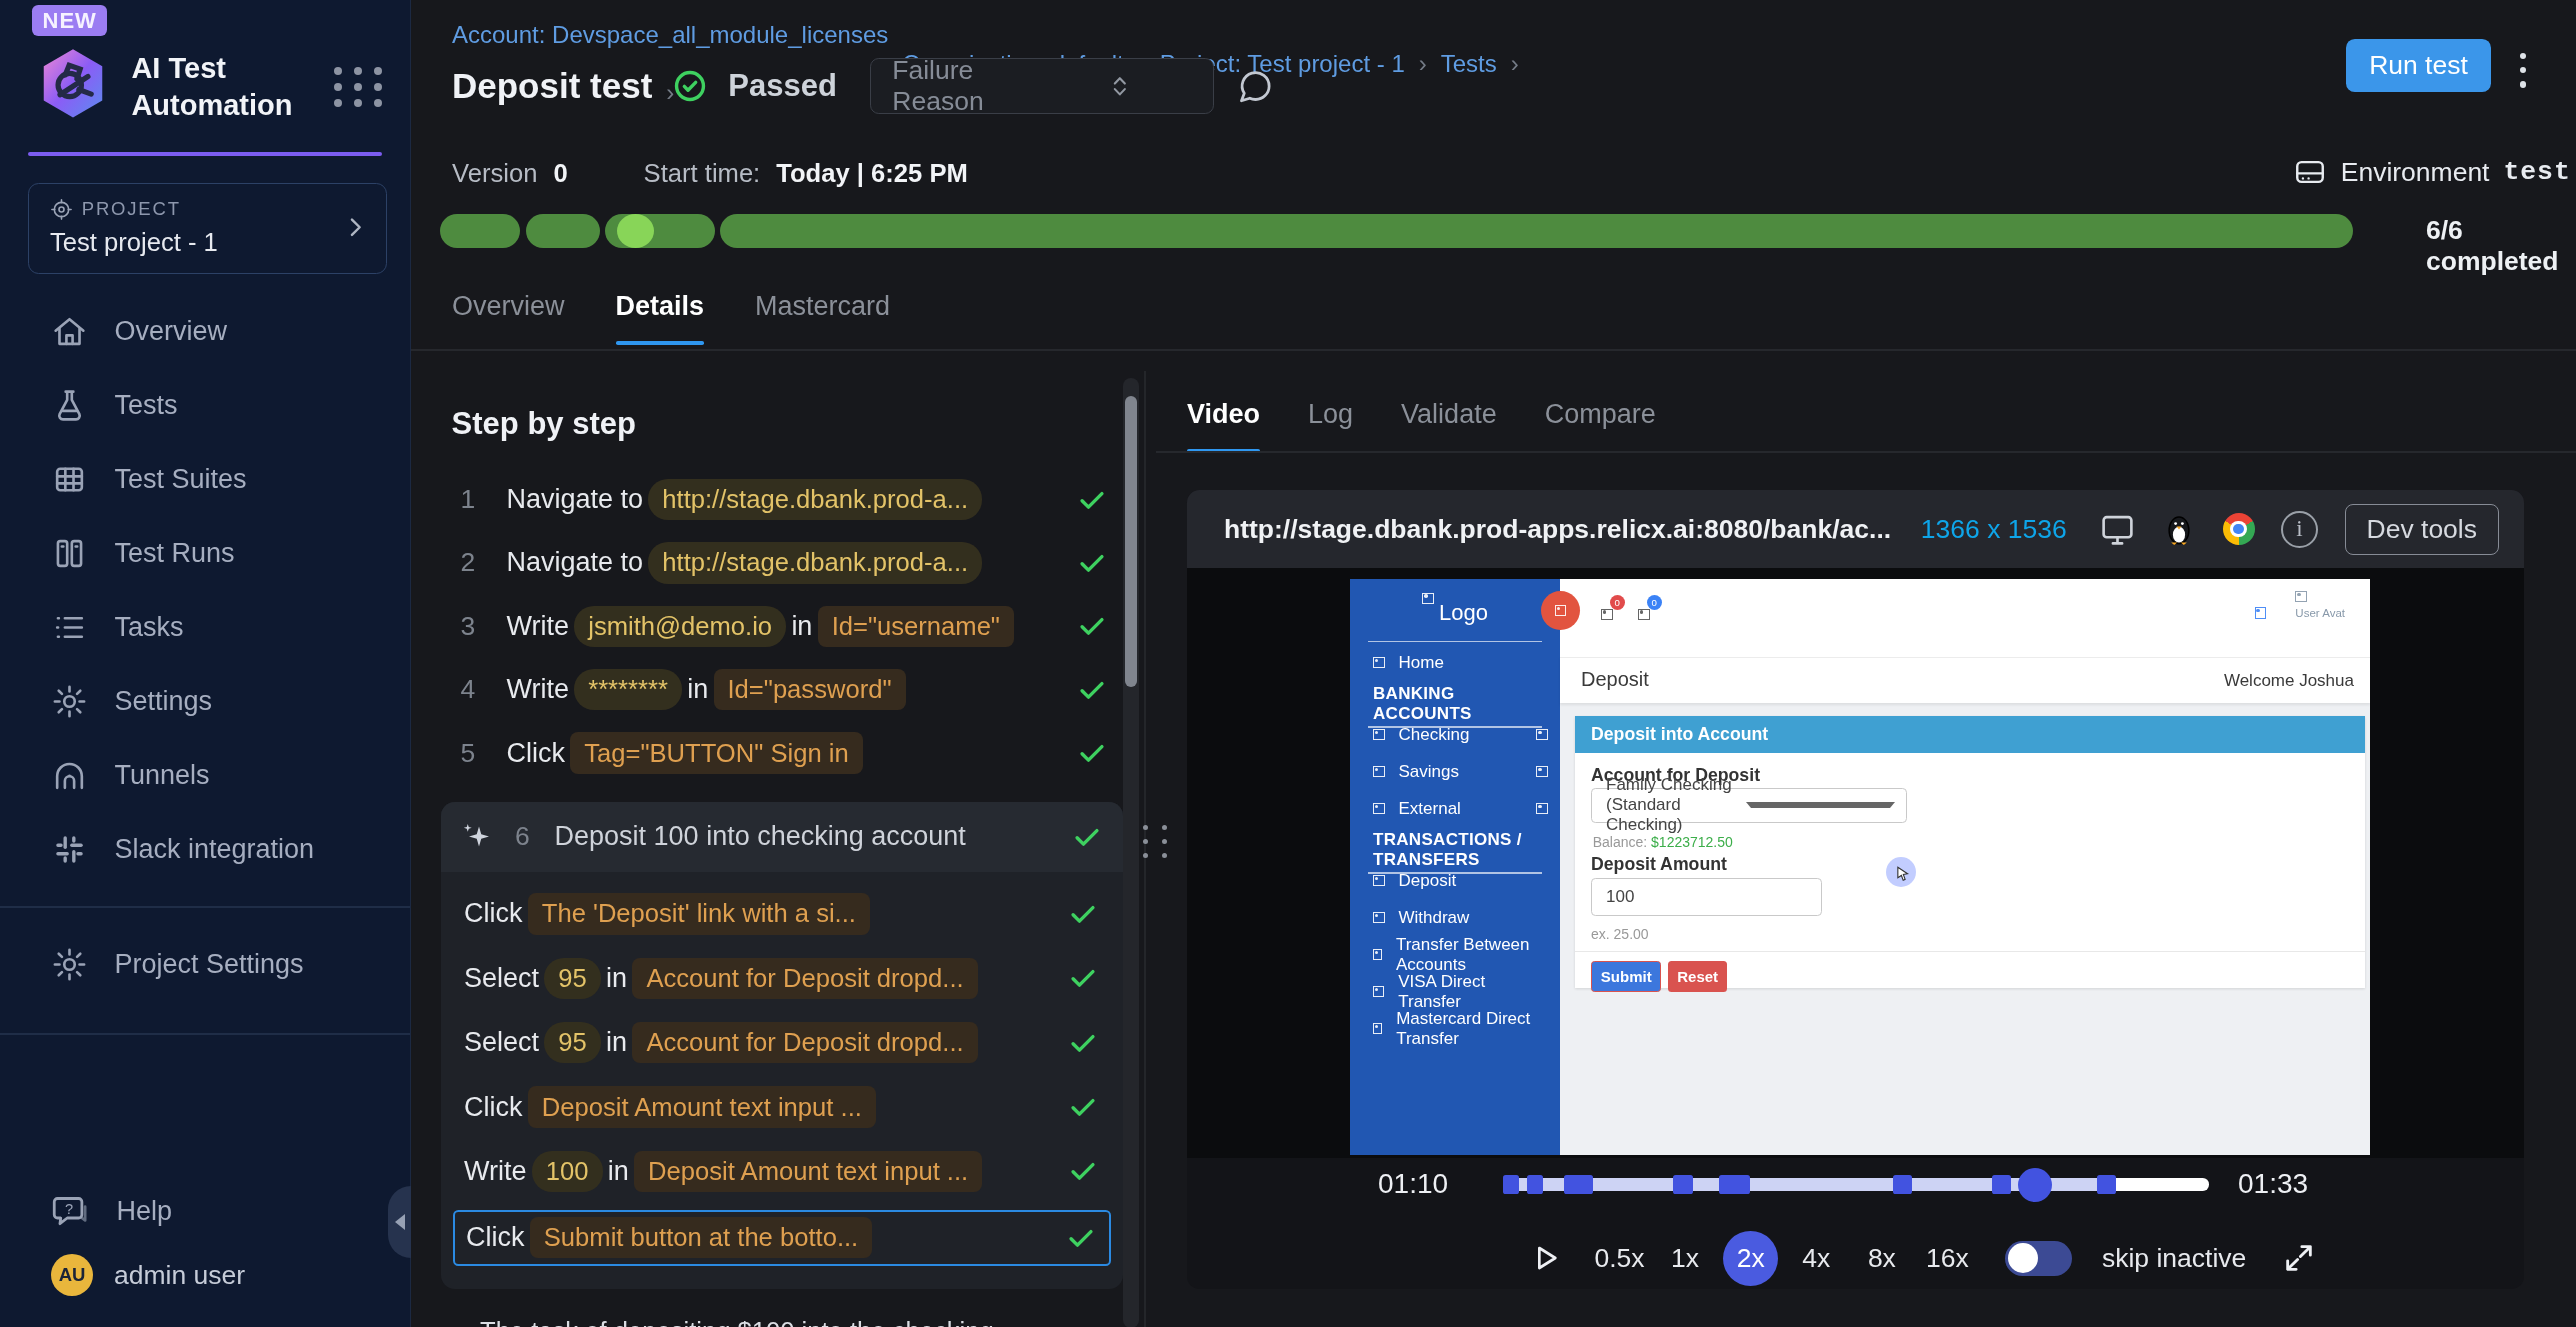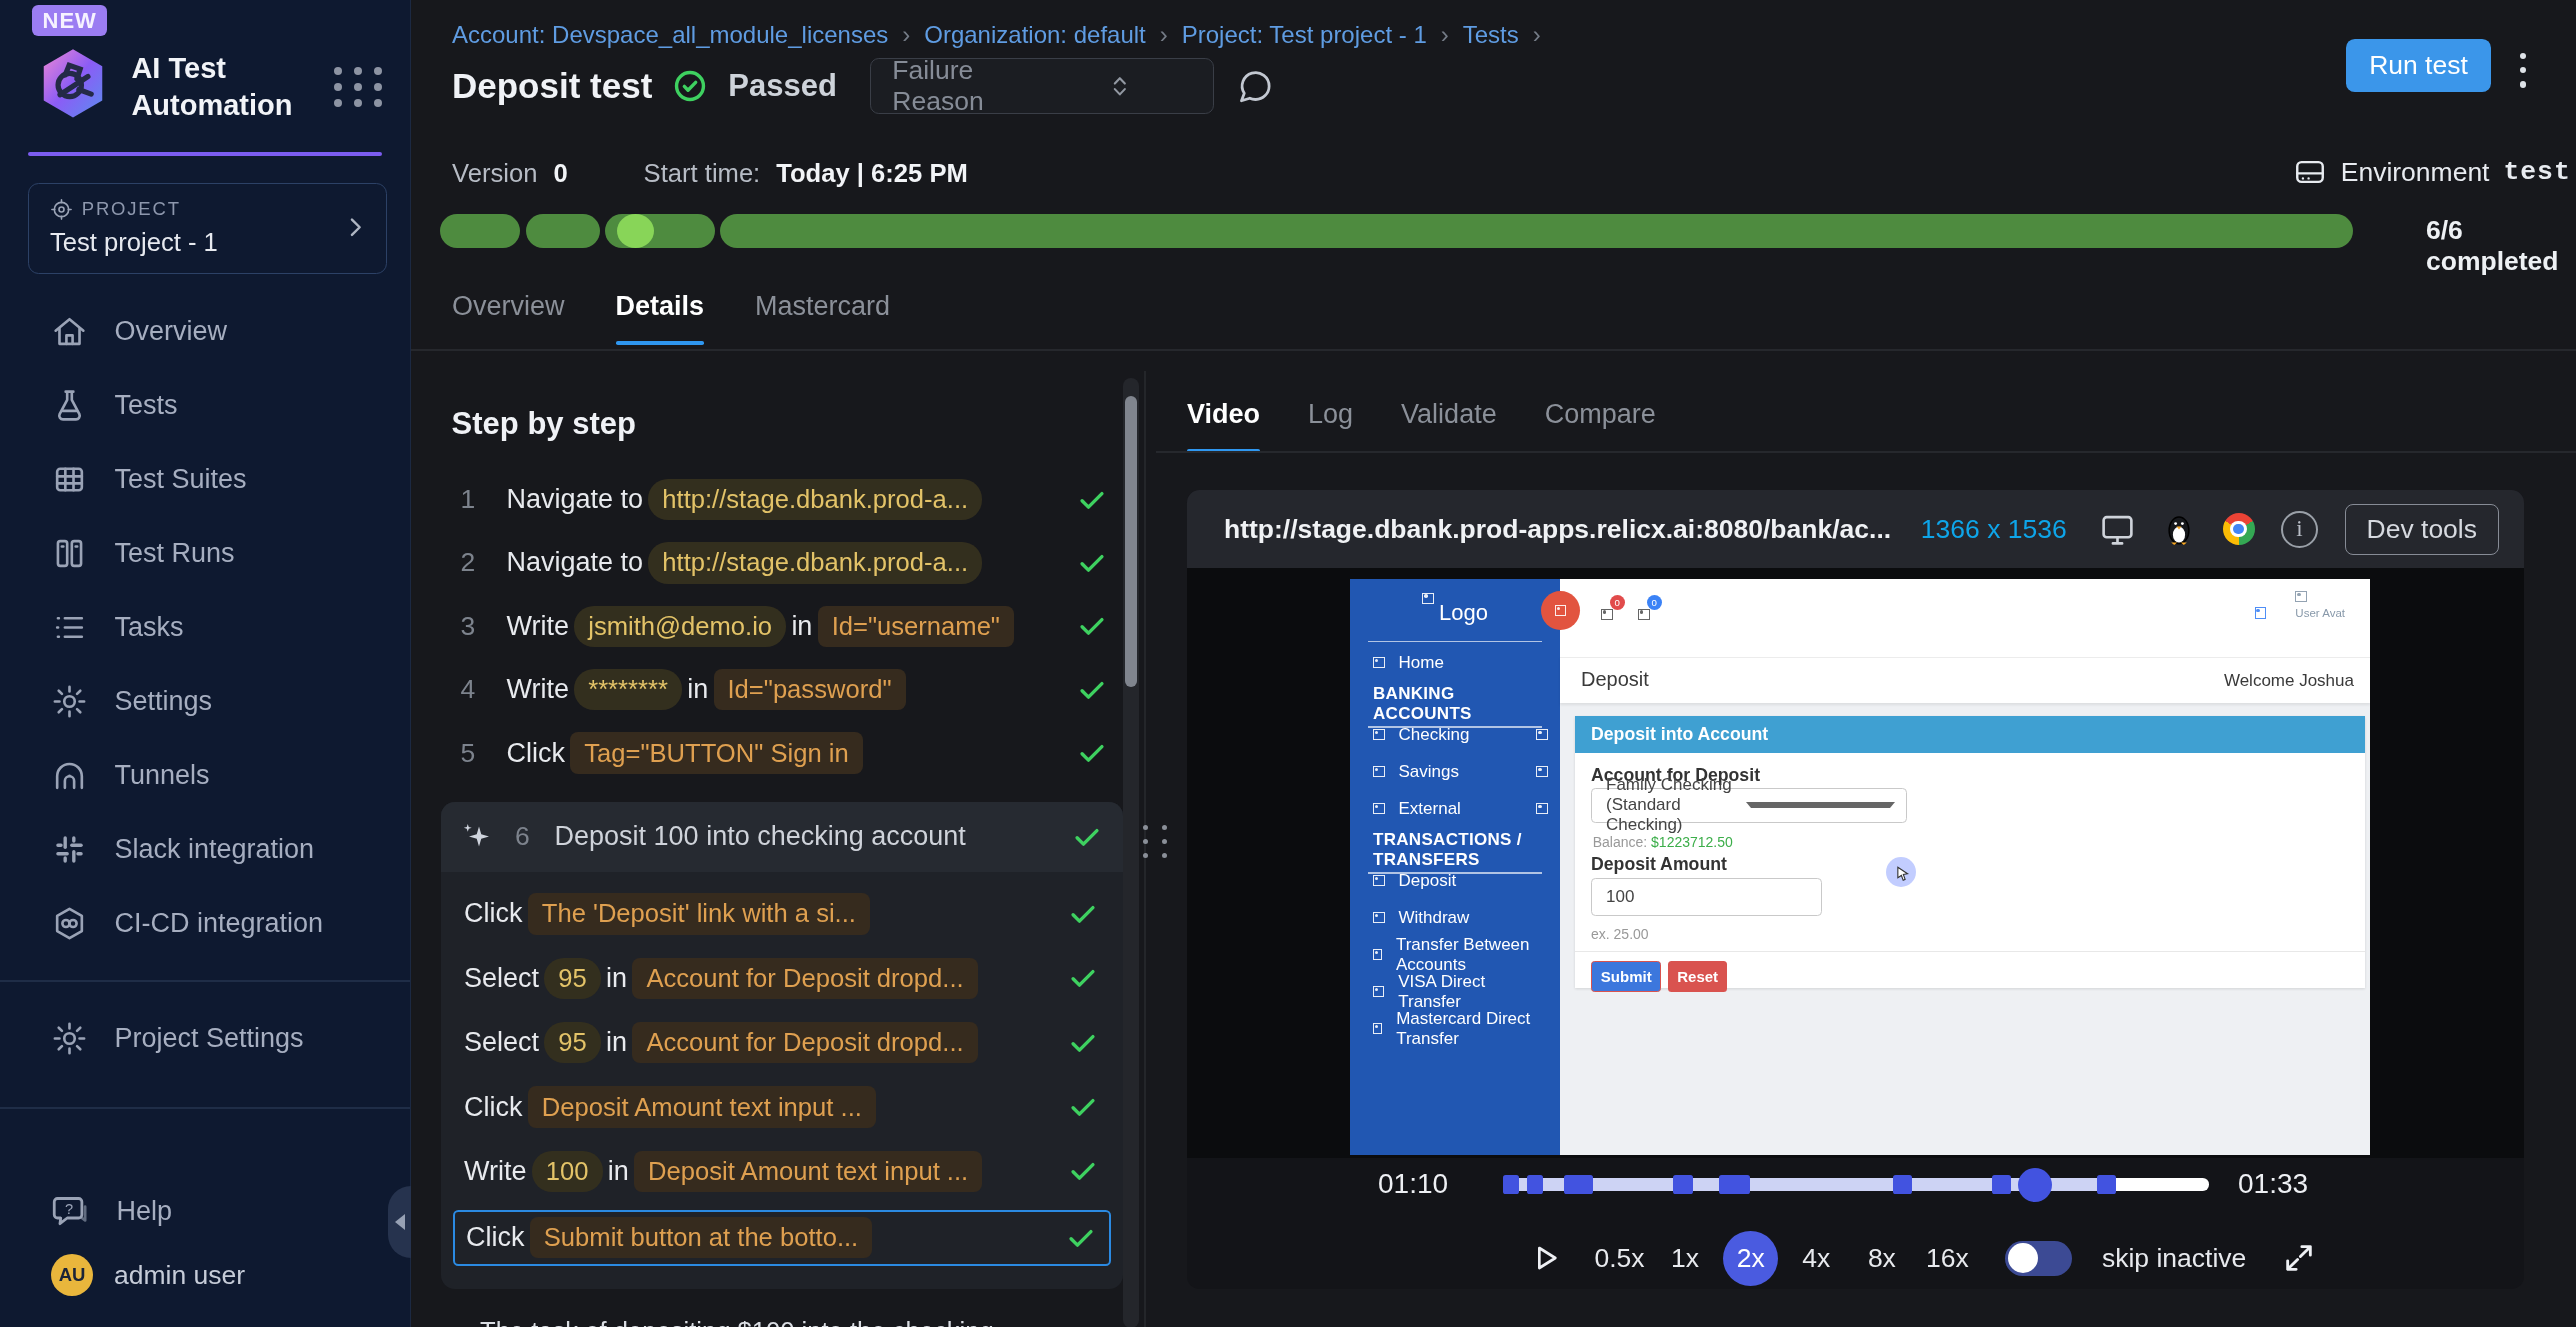--- a/index.html
+++ b/index.html
@@ -319,30 +319,20 @@
               <path d="M9.2 4.5v6"></path>
               <path d="M14.8 13.5v6"></path>
               <path d="M4.5 14.8h6"></path>
               <path d="M13.5 9.2h6"></path>
               <path d="M9.2 19.5v-2M14.8 4.5v2M4.5 9.2h2M19.5 14.8h-2"></path>
             </svg>
           </span>
           <span>Slack integration</span>
         </div>
 
-        <div class="nav-item">
-          <span class="ico">
-            <svg viewBox="0 0 24 24">
-              <path d="M12 2.5l8 4.6v9.8l-8 4.6-8-4.6V7.1z"></path>
-              <circle cx="9.7" cy="12" r="2.3"></circle>
-              <circle cx="14.3" cy="12" r="2.3"></circle>
-            </svg>
-          </span>
-          <span>CI-CD integration</span>
-        </div>
       </nav>
 
     <div class="side-div"></div>
     <div class="nav-item">
       <span class="ico" style="width:37px;height:37px;">
         <svg viewBox="0 0 24 24">
             <circle cx="12" cy="12" r="3.4"></circle>
             <path d="M12 2.5v3M12 18.5v3M2.5 12h3M18.5 12h3M5 5l2.1 2.1M16.9 16.9L19 19M19 5l-2.1 2.1M7.1 16.9L5 19"></path>
           </svg>
       </span>
@@ -368,21 +358,21 @@
     </div>
     <div class="collapse-handle">
         <i></i>
       </div>
   </aside>
 
   <div class="main">
 
     <div class="breadcrumb">
 
-        <span class="crumb-item" style="display:flex;gap:14px;align-items:center;">
+        <span class="crumb-item" style="display:flex;gap:30px;align-items:center;flex-direction:column;">
           <span class="crumb">Account: Devspace_all_module_licenses</span>
           <span class="crumb-sep">›</span>
         </span>
 
         <span class="crumb-item" style="display:flex;gap:14px;align-items:center;">
           <span class="crumb">Organization: default</span>
           <span class="crumb-sep">›</span>
         </span>
 
         <span class="crumb-item" style="display:flex;gap:14px;align-items:center;">

